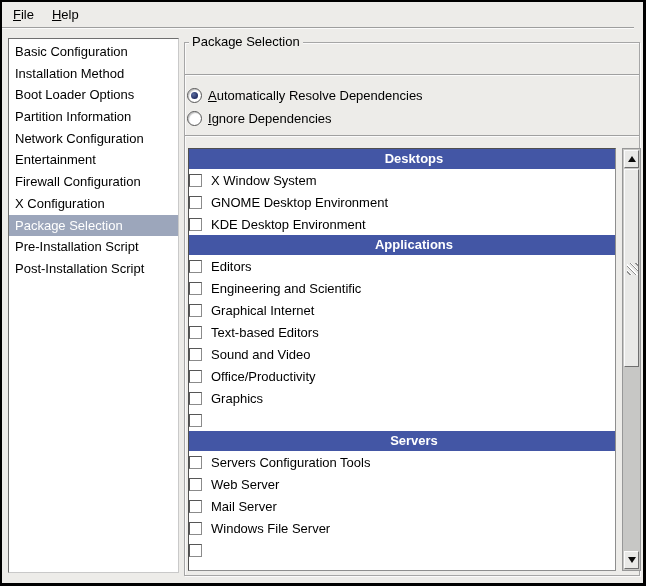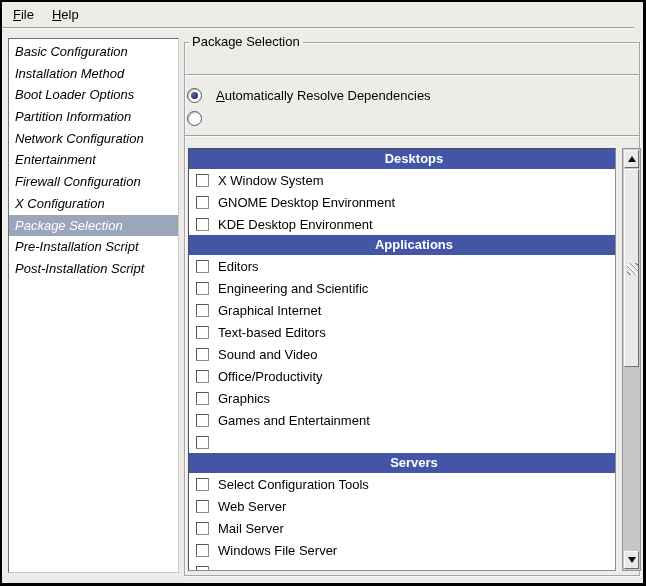--- a/index.html
+++ b/index.html
@@ -24,41 +24,41 @@
   .mi { padding: 4px 9px; cursor: default; }
   .mn { text-decoration: underline; }
 
   
   .sidebar {
     position:absolute; left:6px; top:36px; width:171px; height:535px;
     background:#fff;
     border:1px solid; border-color:#6f6f6f #c9c9c9 #c9c9c9 #6f6f6f;
     padding-top:2px; overflow:hidden;
   }
-  .si { height:21.7px; line-height:21.7px; padding-left:6px; white-space:nowrap;font-style:italic; }
+  .si { height:21.7px; line-height:21.7px; padding-left:6px; white-space:nowrap; }
   .si.sel { background: var(--selected-row-bg, #9CA6BB); color:#fff; }
 
   
   .frame {
     position:absolute; left:182px; top:40px; width:456px; height:534px;
     border:1px solid #a6a6a6;
     box-shadow: inset 1px 1px 0 rgba(255,255,255,.75), 1px 1px 0 rgba(255,255,255,.75);
   }
   .frame-label {
     position:absolute; top:-9px; left:4px; padding:0 3px;
     background: var(--window-bg, #EDECE9); line-height:16px;
   }
   .subtitle { position:absolute; left:3px; top:12px; }
   .sep { position:absolute; left:0; right:0; height:0;
          border-top:1px solid #a0a0a0; border-bottom:1px solid #fbfbfb; }
   .s1 { top:31px; } .s2 { top:92px; }
 
   
   .radios { position:absolute; left:2px; top:41px; }
-  .radio-row { display:flex; align-items:center; height:23px;gap:8px; }
+  .radio-row { display:flex; align-items:center; height:23px; }
   .radio {
     width:15px; height:15px; border-radius:50%;
     background:#fff; border:1px solid #565656;
     box-shadow: inset 1px 1px 1px rgba(0,0,0,.25);
     margin-right:6px; position:relative; flex:0 0 auto;
   }
   .radio .dot { display:none; }
   .radio.sel .dot {
     display:block; position:absolute; left:3px; top:3px; width:7px; height:7px;
     border-radius:50%;
@@ -69,21 +69,21 @@
   .listwrap { position:absolute; left:3px; top:105px; width:453px; height:423px; }
   .viewport {
     position:absolute; left:0; top:0; width:428px; height:423px;
     background:#fff; border:1px solid; border-color:#4f4f4f #8e8e8e #8e8e8e #4f4f4f;
     overflow:hidden;
   }
   .band {
     height:20px; line-height:20px; text-align:center;
     background: var(--header-blue, #4356A5); color:#fff; font-weight:bold;padding-left:24px;
   }
-  .row { height:22px; display:flex; align-items:center; padding-left:7px; }
+  .row { height:22px; display:flex; align-items:center; }
   .cb {
     width:13px; height:13px; background:#fff; flex:0 0 auto;
     border:1px solid; border-color:#565656 #8b8b8b #8b8b8b #565656;
     margin-right:9px;
   }
   .clabel { white-space:nowrap; }
 
   
   .vscroll {
     position:absolute; left:434px; top:0; width:19px; height:423px;
@@ -136,20 +136,21 @@
     <div class="sep s1"></div>
     <div class="radios" id="radios">
         <div class="radio-row">
           <span class="radio sel">
             <span class="dot"></span>
           </span>
           <span class="rlabel"><span class="mn">A</span>utomatically Resolve Dependencies</span>
         </div>
         <div class="radio-row">
           <span class="radio"></span>
+          <span class="rlabel"><span class="mn">I</span>gnore Dependencies</span>
         </div>
       </div>
     <div class="sep s2"></div>
 
     <div class="listwrap">
       <div class="viewport" id="pkglist">
           <div class="band">Desktops</div>
           <div class="row">
             <span class="cb"></span>
             <span class="clabel">X Window System</span>
@@ -186,29 +187,25 @@
           <div class="row">
             <span class="cb"></span>
             <span class="clabel">Office/Productivity</span>
           </div>
           <div class="row">
             <span class="cb"></span>
             <span class="clabel">Graphics</span>
           </div>
           <div class="row">
             <span class="cb"></span>
-            <span class="clabel">Games and Entertainment</span>
-          </div>
-          <div class="row">
-            <span class="cb"></span>
           </div>
           <div class="band">Servers</div>
           <div class="row">
             <span class="cb"></span>
-            <span class="clabel">Select Configuration Tools</span>
+            <span class="clabel">Servers Configuration Tools</span>
           </div>
           <div class="row">
             <span class="cb"></span>
             <span class="clabel">Web Server</span>
           </div>
           <div class="row">
             <span class="cb"></span>
             <span class="clabel">Mail Server</span>
           </div>
           <div class="row">

